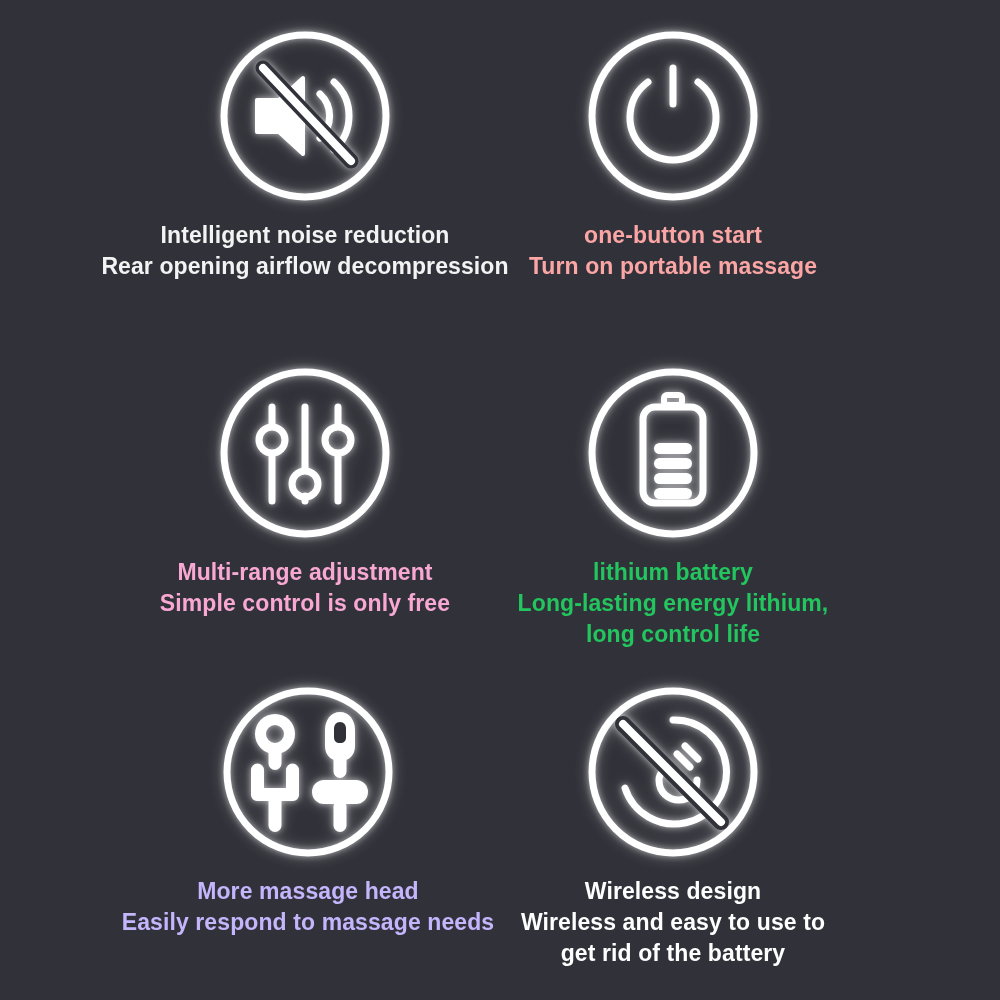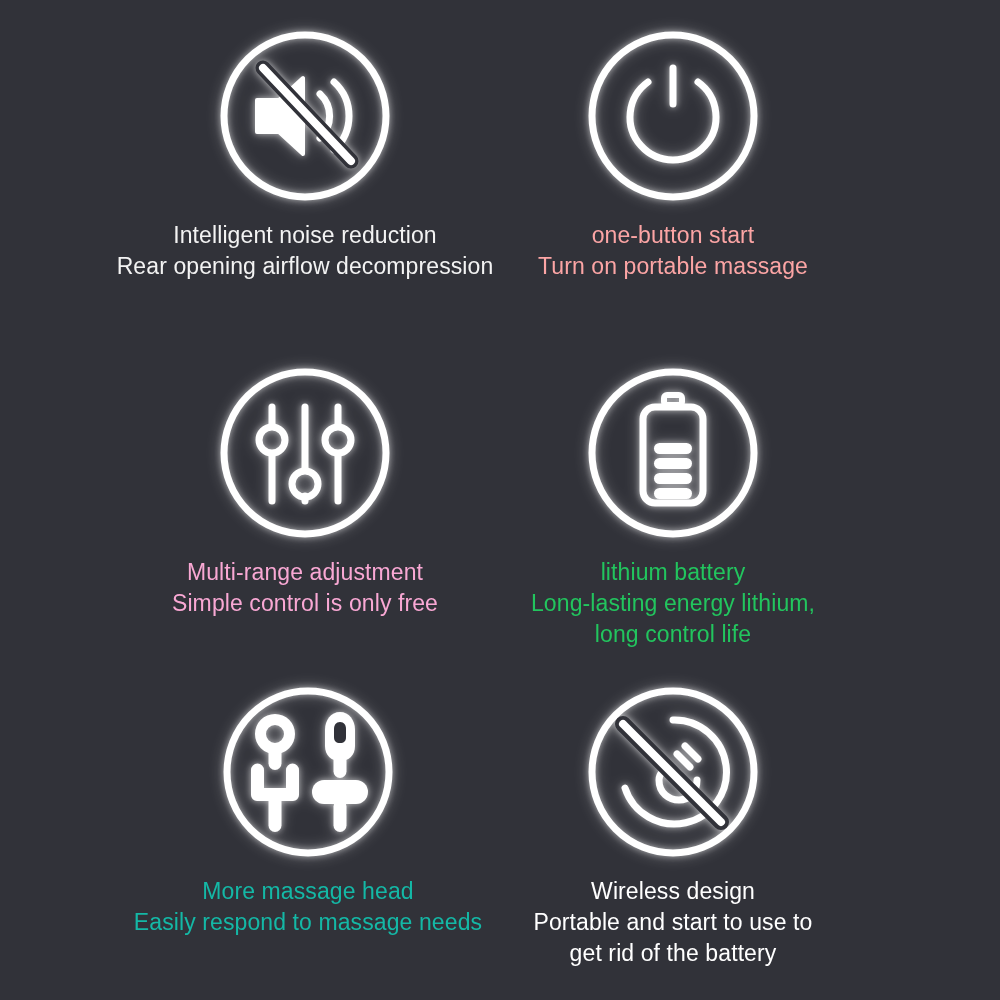--- a/index.html
+++ b/index.html
@@ -13,20 +13,21 @@
     overflow: hidden;
     font-family: "Liberation Sans", sans-serif;
   }
 
   #page {
     position: relative;
     width: 1000px;
     height: 1000px;
     background: #313239;
     box-sizing: border-box;
+    font-weight: bold;
   }
 
   
   .feature-grid {
     position: absolute;
     left: 0;
     top: 0;
     width: 1000px;
     height: 1000px;
     display: grid;
@@ -200,21 +201,21 @@
                      a6 6 0 0 1 -6 6 l-36 0 a6 6 0 0 1 -6 -6 Z"></path>
             <rect x="48.5" y="110" width="13" height="38" rx="6.5"></rect>
           </g>
 
           <g fill="#ffffff">
             <rect x="92" y="96" width="56" height="24" rx="12"></rect>
             <rect x="113.5" y="116" width="13" height="32" rx="6.5"></rect>
           </g>
         </svg>
       </span>
-      <div class="caption" style="color: #14b8a6;">
+      <div class="caption" style="color: #c4b5fd;">
         <span class="line title">More massage head</span>
         <span class="line">Easily respond to massage needs</span>
       </div>
     </div>
 
     <div class="feature-cell row3 col-right">
       <span class="icon-wrap">
         <svg viewBox="0 0 176 176" xmlns="http://www.w3.org/2000/svg">
           <circle cx="88" cy="88" r="81" fill="none" stroke="#ffffff" stroke-width="7"></circle>
 
@@ -224,19 +225,19 @@
 
           <line x1="100" y1="62" x2="113" y2="75" stroke="#ffffff" stroke-width="7" stroke-linecap="round"></line>
           <line x1="92" y1="70" x2="105" y2="83" stroke="#ffffff" stroke-width="7" stroke-linecap="round"></line>
 
           <line x1="38" y1="40" x2="136" y2="138" stroke="#313239" stroke-width="16" stroke-linecap="round"></line>
           <line x1="38" y1="40" x2="136" y2="138" stroke="#ffffff" stroke-width="8" stroke-linecap="round"></line>
         </svg>
       </span>
       <div class="caption" style="color: #ffffff;">
         <span class="line title">Wireless design</span>
-        <span class="line">Portable and start to use to</span>
+        <span class="line">Wireless and easy to use to</span>
         <span class="line">get rid of the battery</span>
       </div>
     </div>
 
   </div>
 </div>
 
 </body></html>

